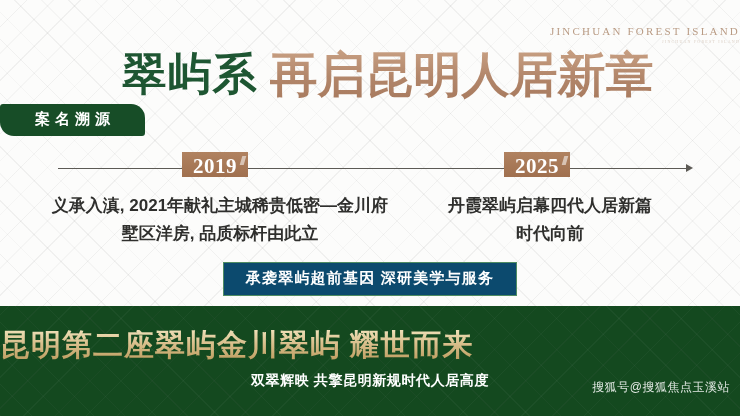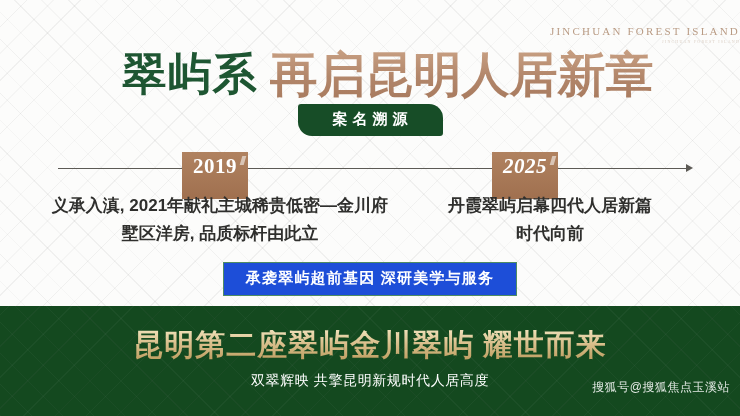--- a/index.html
+++ b/index.html
@@ -90,21 +90,20 @@
     color: #b2866a;
     -webkit-text-fill-color: transparent;
   }
 
   
   .section-badge-wrap {
     position: absolute;
     top: 104px;
     left: 0;
     right: 0;
-    text-align: center;
   }
   .section-badge {
     display: inline-block;
     background: #174d27;
     color: #ffffff;
     font-family: "Liberation Sans", "DejaVu Sans", sans-serif;
     font-weight: bold;
     font-size: 15px;
     letter-spacing: 5px;
     padding: 6px 30px 7px 30px;
@@ -131,32 +130,32 @@
     border-top: 4px solid transparent;
     border-bottom: 4px solid transparent;
   }
 
   .year-node {
     position: absolute;
     top: 152px;
     text-align: center;
   }
   .year-node.n1 { left: 160px; width: 110px; }
-  .year-node.n2 { left: 470px; width: 110px; font-style: italic; }
+  .year-node.n2 { left: 482px; width: 110px; }
 
   .year-chip {
     display: inline-block;
     position: relative;
     background: linear-gradient(180deg, #b08260 0%, #a0704f 100%);
     color: #ffffff;
     font-family: "Liberation Serif", "DejaVu Serif", serif;
     font-weight: bold;
     font-size: 21px;
     letter-spacing: 0.5px;
-    padding: 3px 11px 22px 11px;
+    padding: 3px 11px 0 11px;
     line-height: 1.05;
     text-align: center;
   }
   .year-chip .tick {
     position: absolute;
     top: 4px;
     right: 3px;
     width: 4px;
     height: 9px;
     background: rgba(255,255,255,0.55);
@@ -179,21 +178,21 @@
   
   .mid-banner-wrap {
     position: absolute;
     top: 262px;
     left: 0;
     right: 0;
     text-align: center;
   }
   .mid-banner {
     display: inline-block;
-    background: #1d4ed8;
+    background: #0c4a6e;
     border: 1px solid #4f8c62;
     color: #ffffff;
     font-family: "Liberation Sans", "DejaVu Sans", sans-serif;
     font-weight: bold;
     font-size: 15px;
     letter-spacing: 1.2px;
     padding: 6px 22px 7px 22px;
   }
 
   
@@ -209,41 +208,41 @@
       repeating-linear-gradient(-45deg, rgba(255,255,255,0.035) 0 1px, rgba(0,0,0,0) 1px 22px),
       repeating-linear-gradient(45deg,  rgba(0,0,0,0.05) 0 1px, rgba(0,0,0,0) 1px 44px),
       repeating-linear-gradient(-45deg, rgba(0,0,0,0.05) 0 1px, rgba(0,0,0,0) 1px 44px);
     overflow: hidden;
   }
   .band-title {
     position: absolute;
     top: 24px;
     left: 0;
     right: 0;
-    text-align: center;
+    text-align: left;
     font-family: "Liberation Serif", "DejaVu Serif", serif;
     font-weight: bold;
     font-size: 30px;
     letter-spacing: 1px;
     white-space: nowrap;
     line-height: 1;
     background-image: linear-gradient(180deg, #efe0b8 0%, #d9bf8c 45%, #bf9f62 100%);
     -webkit-background-clip: text;
     background-clip: text;
     color: #d9bf8c;
     -webkit-text-fill-color: transparent;
   }
   .band-sub {
     position: absolute;
     top: 66px;
     left: 0;
     right: 0;
     text-align: center;
     font-family: "Liberation Sans", "DejaVu Sans", sans-serif;
-    font-weight: normal;
+    font-weight: bold;
     font-size: 14px;
     letter-spacing: 0.6px;
     color: #ffffff;
     white-space: nowrap;
   }
   .watermark {
     position: absolute;
     right: 10px;
     bottom: 20px;
     font-family: "Liberation Sans", "DejaVu Sans", sans-serif;

